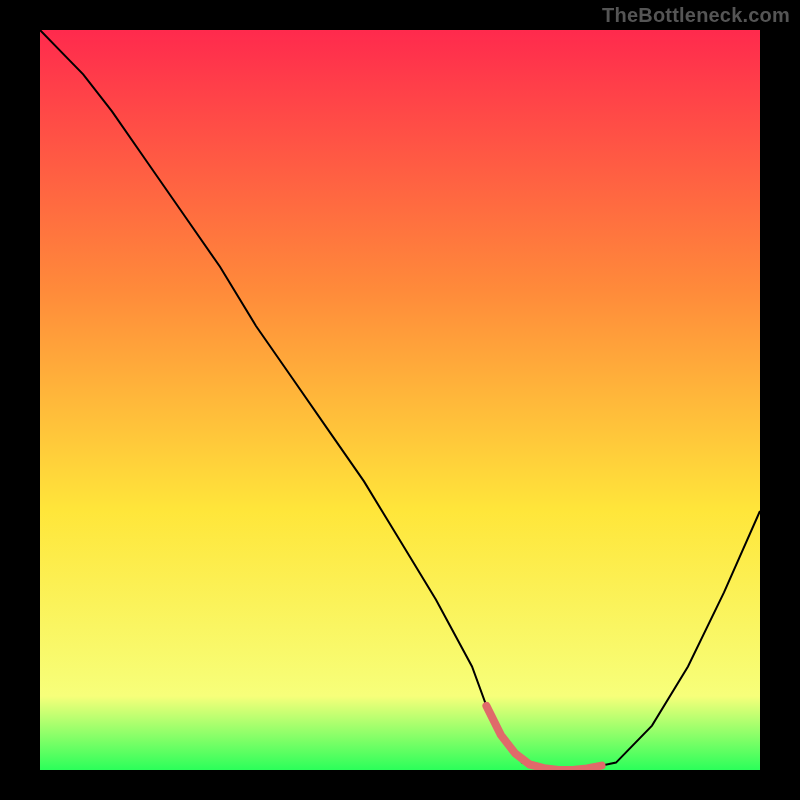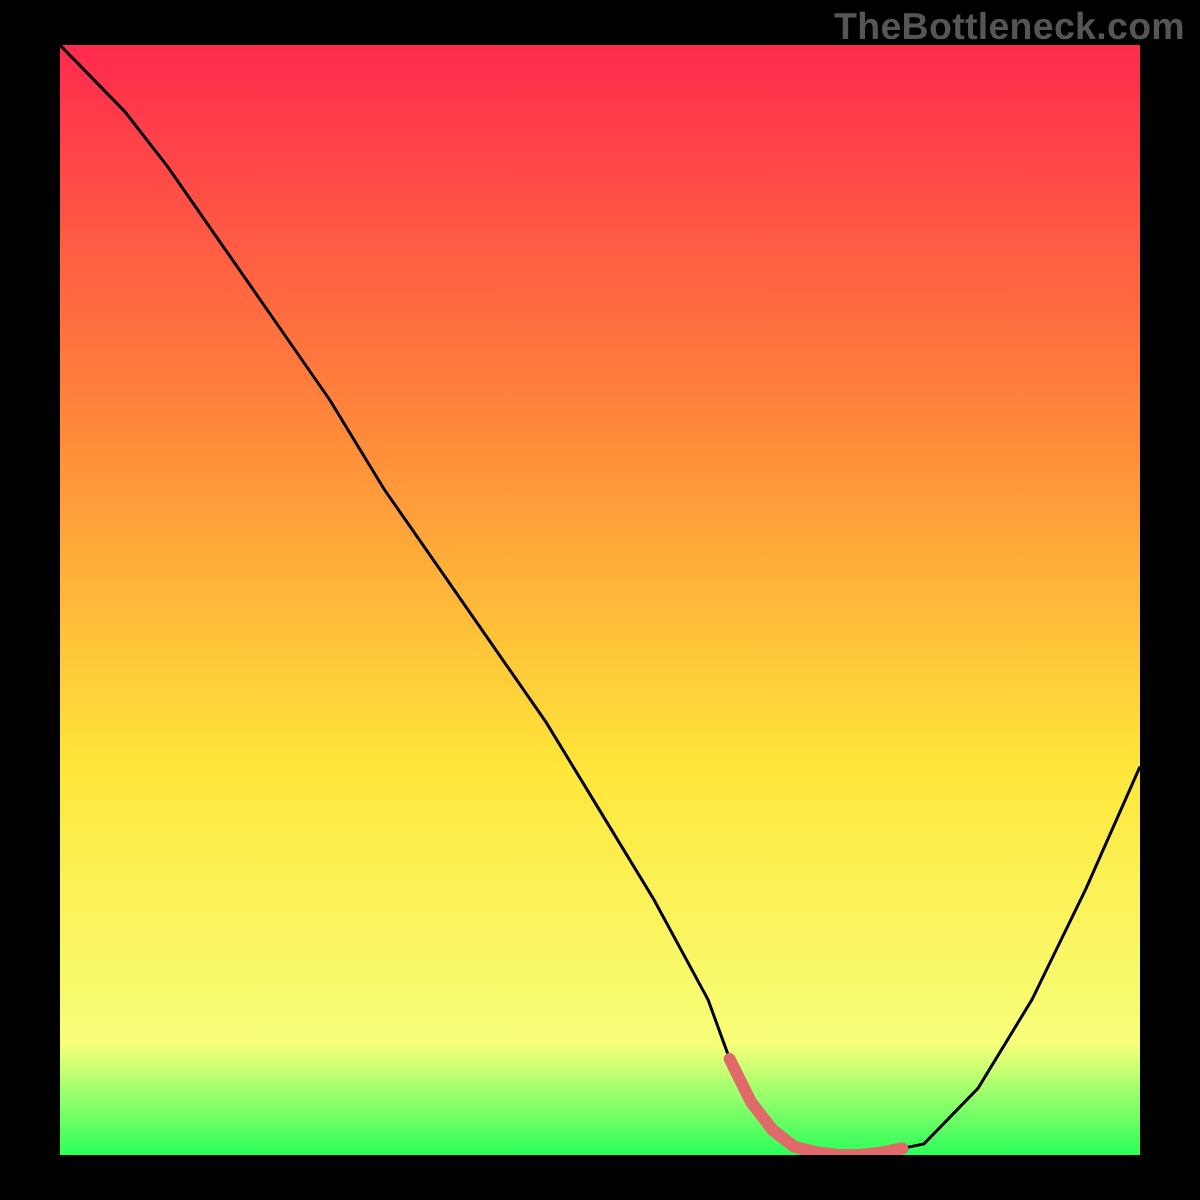--- a/index.html
+++ b/index.html
@@ -15,21 +15,21 @@
     position: relative;
     width: 800px;
     height: 800px;
     background: #000;
   }
   .watermark {
     position: absolute;
     top: 4px;
     right: 10px;
     color: #555;
-    font-size: 25px;
+    font-size: 20px;
     font-weight: bold;
     letter-spacing: 0.2px;
     z-index: 10;
   }
   .plot-area {
     position: absolute;
     left: 40px;
     top: 30px;
     width: 720px;
     height: 740px;

